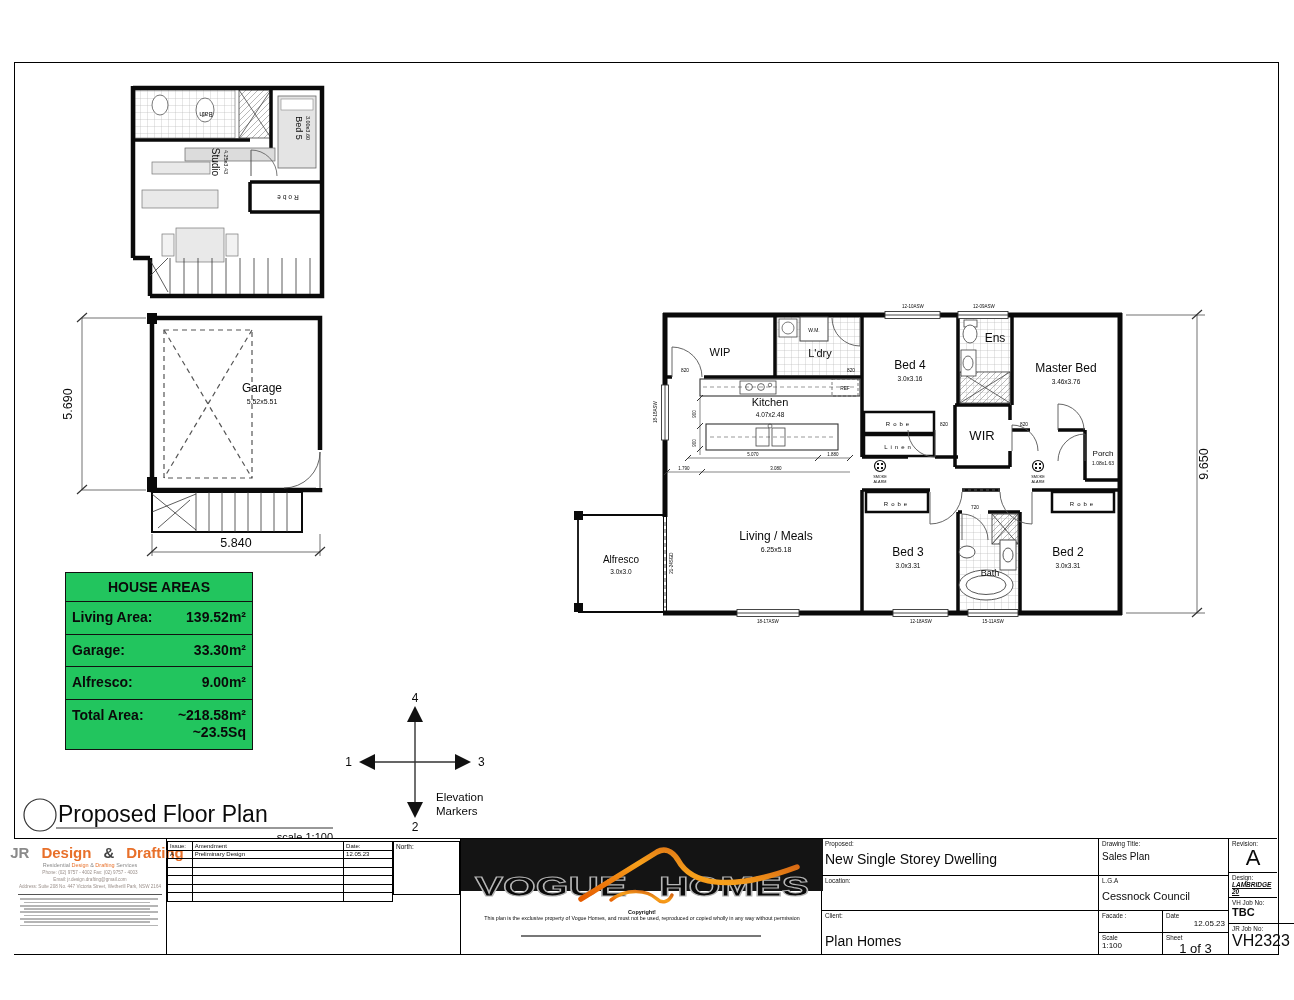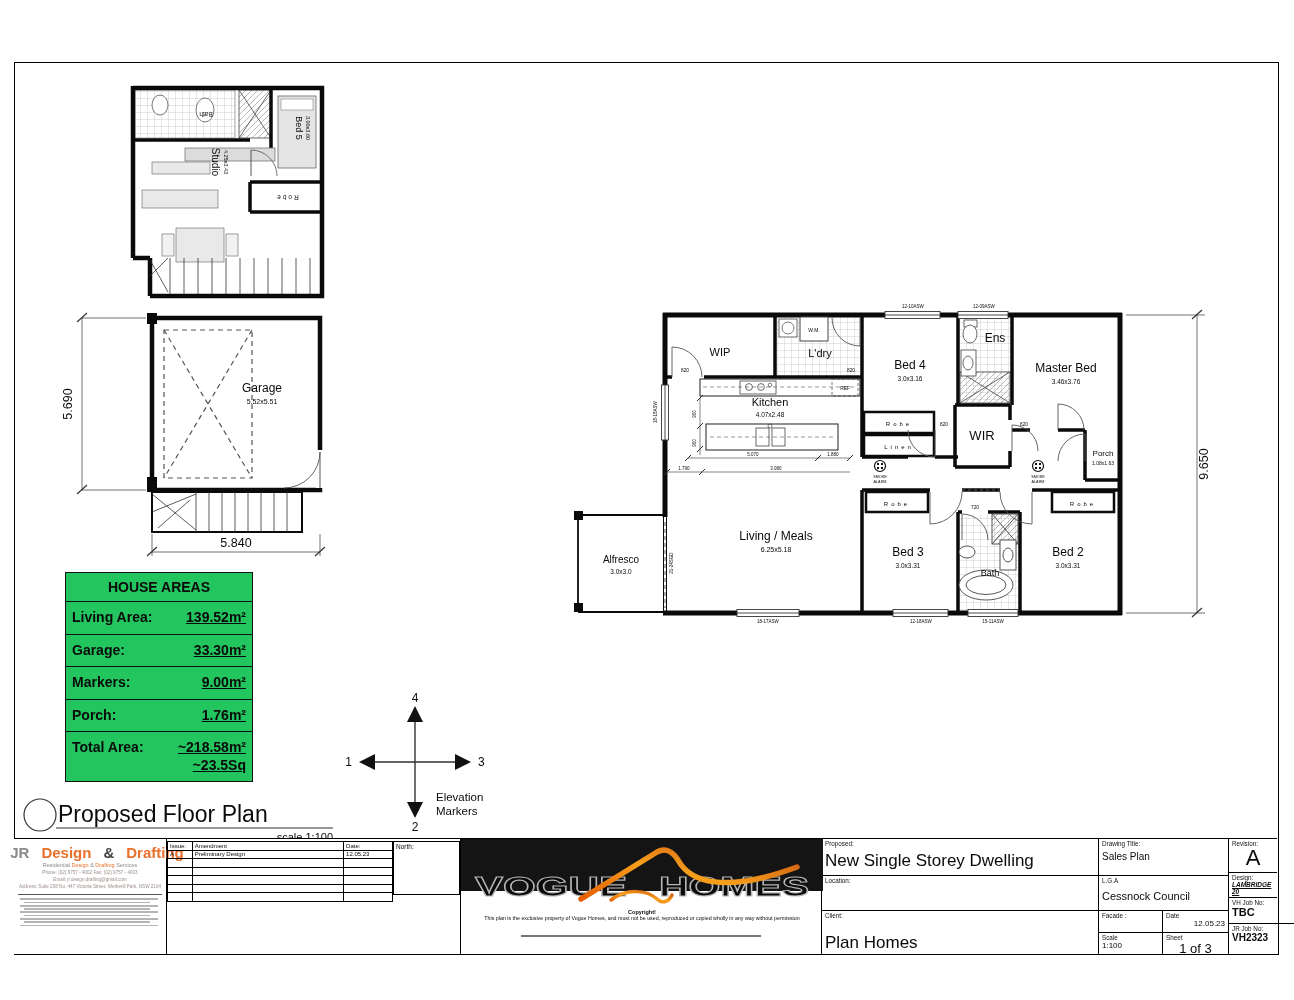--- a/index.html
+++ b/index.html
@@ -9,21 +9,21 @@
   #sheet-border{left:14px;top:62px;width:1263px;height:891px;border:1.5px solid #000;}
   svg text{font-family:"Liberation Sans",sans-serif;fill:#0a0a0a;}
 
   
   #house-areas{left:65px;top:572px;width:186px;border:1.6px solid #111;background:#22c55e;}
   #house-areas .ha-title{border-bottom:1.6px solid #111;text-align:center;font-weight:bold;
       font-size:14px;padding:6px 0;}
   .ha-row{display:flex;justify-content:space-between;border-bottom:1.6px solid #111;
       padding:7px 6px;font-size:14px;font-weight:bold;}
   .ha-row:last-child{border-bottom:none;}
-  .ha-val{text-align:right;line-height:1.25;text-decoration:underline;}
+  .ha-val{text-align:right;line-height:1.25;}
 
   
   #tb-strip{left:14px;top:838px;width:1263px;height:115px;border-top:1.5px solid #000;background:#fff;}
   .tb-box{position:absolute;box-sizing:border-box;}
   #jr-box{left:0;top:0;width:153px;height:115px;border-right:1px solid #000;padding:3px 4px;}
   .jr-logo-row{display:flex;align-items:center;justify-content:center;gap:12px;margin-top:2px;}
   .jr-icon{width:11px;height:15px;border:1.5px solid #e8702a;border-radius:2px;display:inline-block;}
   .jr-gray{color:#8a8a8a;font-weight:bold;font-size:15px;}
   .jr-orange{color:#e8702a;font-weight:bold;font-size:15px;}
   .jr-dark{color:#444;font-weight:bold;font-size:15px;}
@@ -42,21 +42,21 @@
   #vogue-box{left:446px;top:0;width:362px;height:115px;border-left:1px solid #000;border-right:1px solid #000;}
   #vogue-black{position:absolute;left:0;top:0;width:362px;height:52px;background:#141414;}
   #vogue-copy{position:absolute;left:0;top:68px;width:362px;text-align:center;}
   .copy-title{font-size:5.5px;font-weight:bold;margin-top:2px;}
   .copy-body{font-size:5.3px;line-height:1.35;padding:0 14px;}
   #vogue-underline{position:absolute;left:60px;top:96px;width:240px;height:2px;background:#777;}
 
   #tb-fields{left:808px;top:0;width:455px;height:115px;}
   .cell{position:absolute;box-sizing:border-box;font-size:6.3px;padding:1px 3px;}
   .cell .lab{font-size:6.3px;color:#111;}
-  .cell .val{font-size:17px;margin-top:4px;}
+  .cell .val{font-size:14px;margin-top:4px;}
   .bb{border-bottom:1px solid #000;} .bl{border-left:1px solid #000;} .br{border-right:1px solid #000;}
 </style>
 </head>
 <body>
 
 <div id="page">
   <div class="abs" id="sheet-border"></div>
 
   <svg class="abs" style="left:0;top:0" width="1294" height="845" viewBox="0 0 1294 845">
     <defs>
@@ -339,26 +339,22 @@
     <div class="ha-title">HOUSE AREAS</div>
     <div class="ha-row">
       <span>Living Area:</span>
       <span class="ha-val">139.52m²</span>
     </div>
     <div class="ha-row">
       <span>Garage:</span>
       <span class="ha-val">33.30m²</span>
     </div>
     <div class="ha-row">
-      <span>Markers:</span>
+      <span>Alfresco:</span>
       <span class="ha-val">9.00m²</span>
-    </div>
-    <div class="ha-row">
-      <span>Porch:</span>
-      <span class="ha-val">1.76m²</span>
     </div>
     <div class="ha-row">
       <span>Total Area:</span>
       <span class="ha-val">
         <div>~218.58m²</div>
         <div>~23.5Sq</div>
       </span>
     </div>
   </div>
 
@@ -506,17 +502,17 @@
       <div class="cell bl bb" style="left:406px;top:34px;width:49px;height:25px">
         <div class="lab">Design:</div>
         <div style="font-size:6.5px;font-style:italic;font-weight:bold;text-decoration:underline">LAMBRIDGE 20</div>
       </div>
       <div class="cell bl bb" style="left:406px;top:59px;width:67px;height:26px">
         <div class="lab">VH Job No:</div>
         <div style="font-size:11px;font-weight:bold">TBC</div>
       </div>
       <div class="cell bl" style="left:406px;top:85px;width:49px;height:30px">
         <div class="lab">JR Job No:</div>
-        <div style="font-size:10px;font-weight:bold">VH2323</div>
+        <div style="font-size:16px;font-weight:normal">VH2323</div>
       </div>
     </div>
   </div>
 </div>
 
 </body></html>

